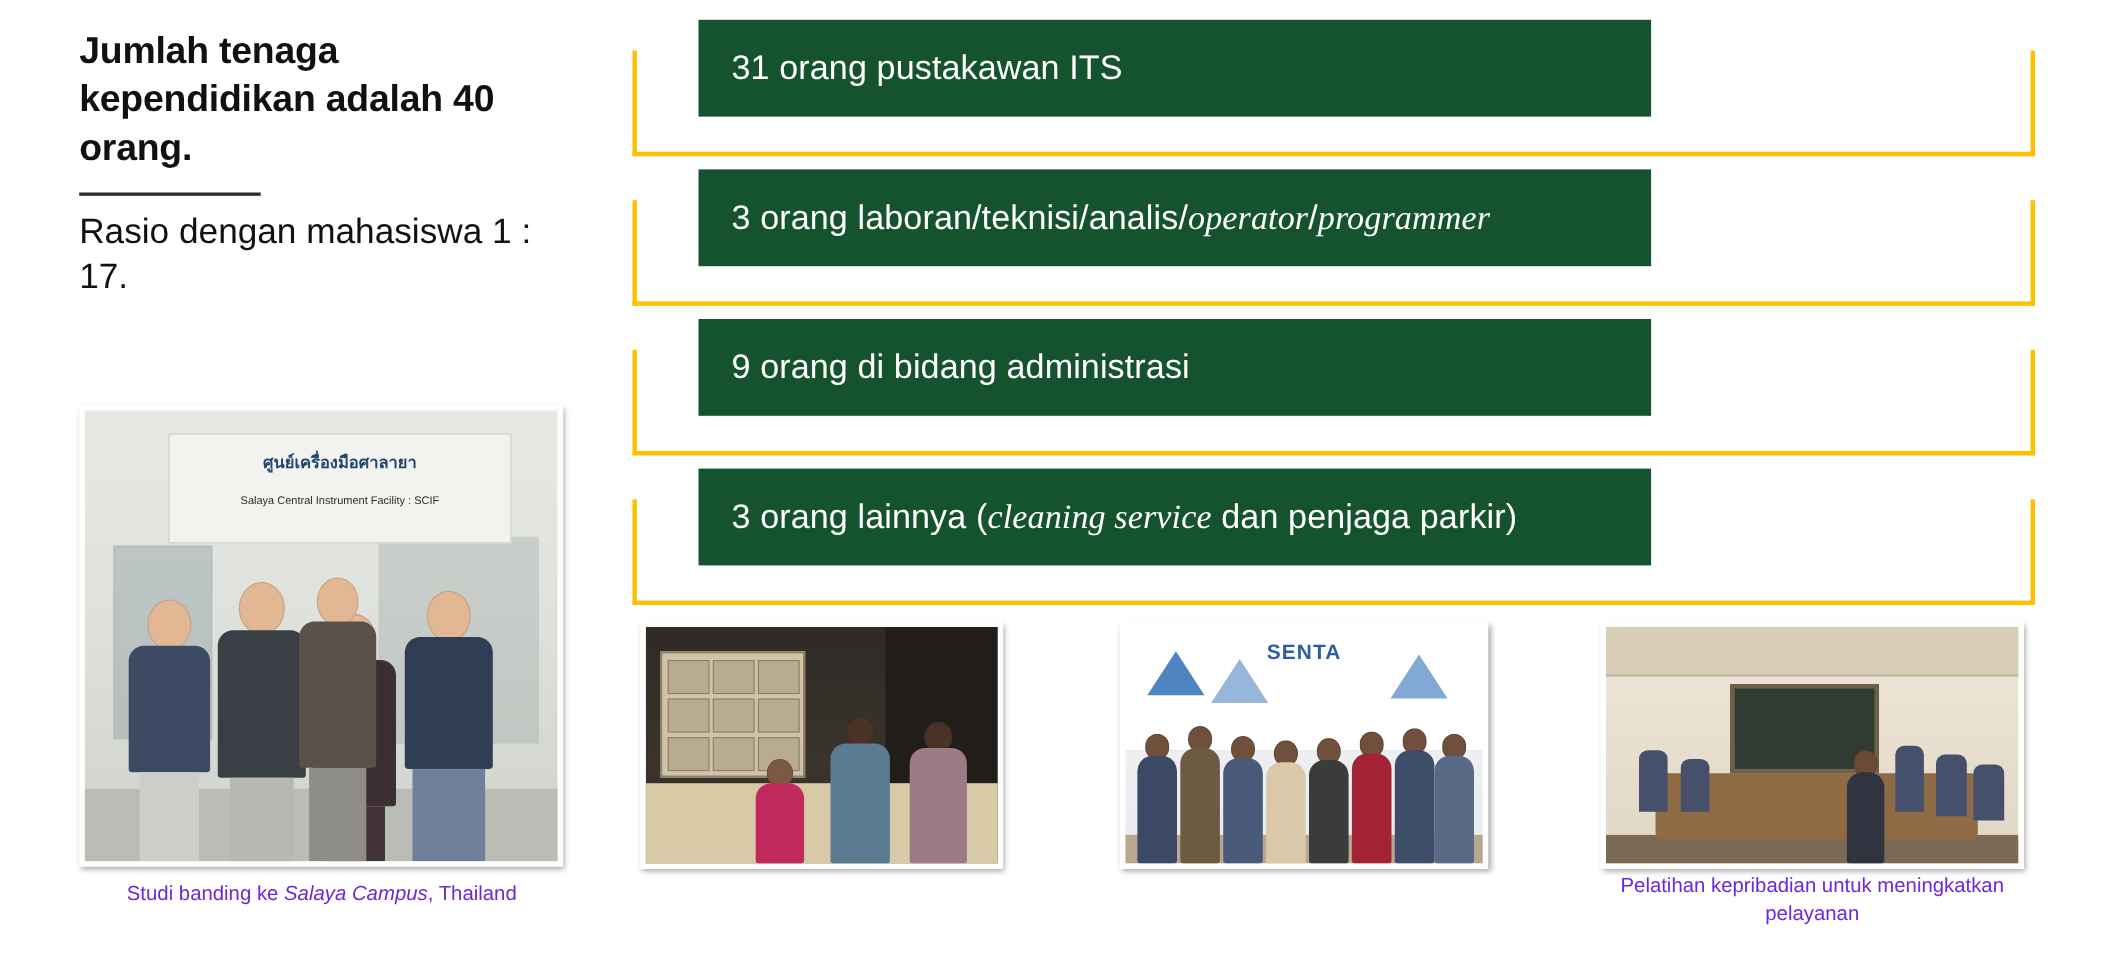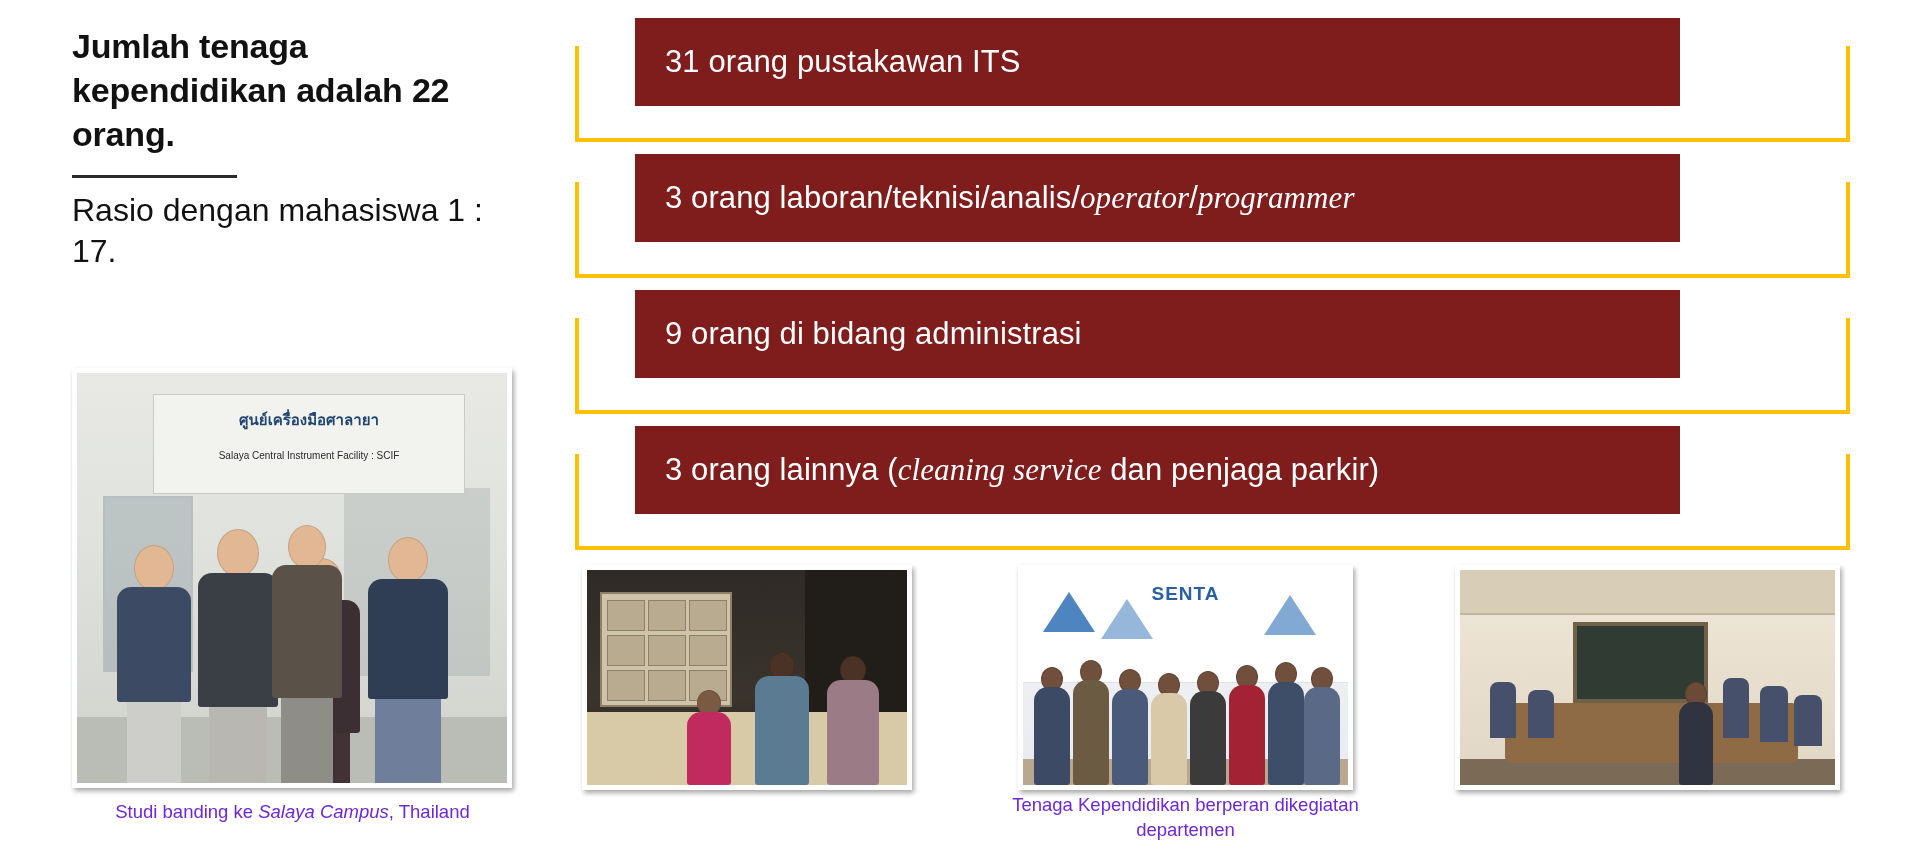--- a/index.html
+++ b/index.html
@@ -76,23 +76,23 @@
     height: 96px;
     border: 4px solid #FFC000;
     border-top: none;
     box-sizing: border-box;
   }
 
   .proc-box {
     position: absolute;
     left: 60px;
     top: 8px;
-    width: 1045px;
+    width: 866px;
     height: 88px;
-    background: #7f1d1d;
+    background: #14532d;
     color: #ffffff;
     display: flex;
     align-items: center;
     padding: 0 30px;
     box-sizing: border-box;
     font-size: 31px;
     line-height: 1.2;
     letter-spacing: 0.1px;
   }
   .proc-box .ital { font-style: italic; font-family: Liberation Serif, serif; }
@@ -239,21 +239,21 @@
   .chairperson {
     position: absolute; background: #46506b; border-radius: 8px 8px 0 0;
   }
 </style>
 </head>
 <body>
 
 <div class="slide">
 
   <div class="left-col">
-    <div class="headline">Jumlah tenaga kependidikan adalah 22 orang.</div>
+    <div class="headline">Jumlah tenaga kependidikan adalah 40 orang.</div>
     <div class="divider-rule"></div>
     <div class="subline">Rasio dengan mahasiswa 1 : 17.</div>
   </div>
 
   <div class="process-area">
 
     <div class="proc-row r1">
       <div class="bracket"></div>
       <div class="proc-box">
         <span><span>31 orang pustakawan ITS</span></span>
@@ -391,34 +391,34 @@
       <div class="person" style="left:75%; width:12%; height:57%;">
           <div class="head" style="top:0;width:20px;height:22px;background:#70503c;"></div>
           <div class="body" style="top:20px;bottom:0;width:36px;background:#3e4d68;"></div>
         </div>
       <div class="person" style="left:86%; width:12%; height:55%;">
           <div class="head" style="top:0;width:20px;height:22px;background:#70503c;"></div>
           <div class="body" style="top:20px;bottom:0;width:36px;background:#5a6a86;"></div>
         </div>
     </div>
   </div>
-  <div class="caption" id="cap-3"><span>Tenaga Kependidikan berperan dikegiatan departemen</span></div>
 
   <div class="photo-frame" id="photo-4">
     <div class="photo-inner">
       <div class="ph p4-bg"></div>
       <div class="p4-ceiling"></div>
       <div class="p4-board"></div>
       <div class="p4-floor"></div>
       <div class="p4-table"></div>
       <div class="chairperson" style="left:8%;  top:52%; width:26px; height:26%;"></div>
       <div class="chairperson" style="left:18%; top:56%; width:26px; height:22%;"></div>
       <div class="chairperson" style="left:70%; top:50%; width:26px; height:28%;"></div>
       <div class="chairperson" style="left:80%; top:54%; width:28px; height:26%;"></div>
       <div class="chairperson" style="left:89%; top:58%; width:28px; height:24%;"></div>
       <div class="person" style="left:56%; width:14%; height:48%;">
         <div class="head" style="top:0; width:20px; height:22px; background:#6b4a36;"></div>
         <div class="body" style="top:20px; bottom:0; width:34px; background:#2f3440;"></div>
       </div>
     </div>
   </div>
+  <div class="caption" id="cap-4"><span>Pelatihan kepribadian untuk meningkatkan pelayanan</span></div>
 
 </div>
 
 </body></html>

